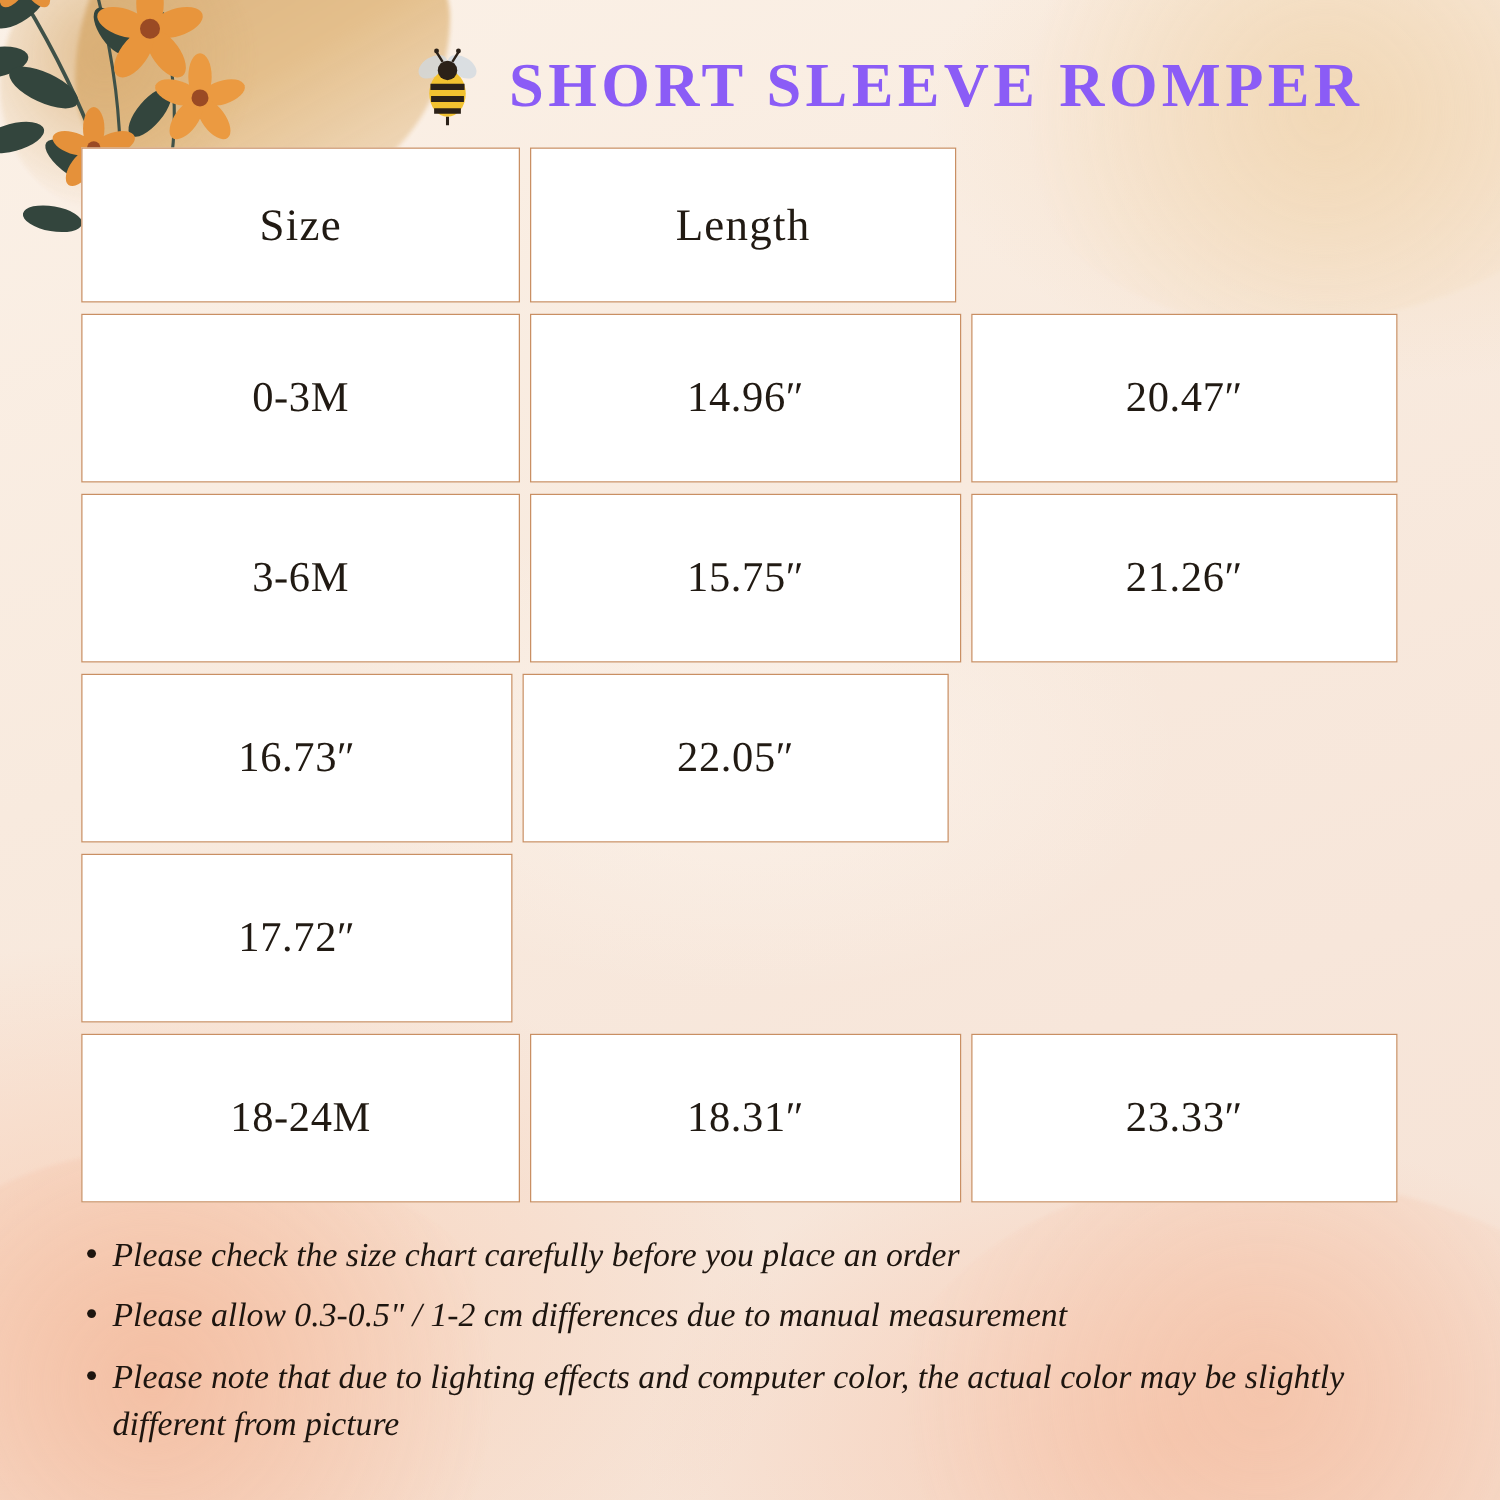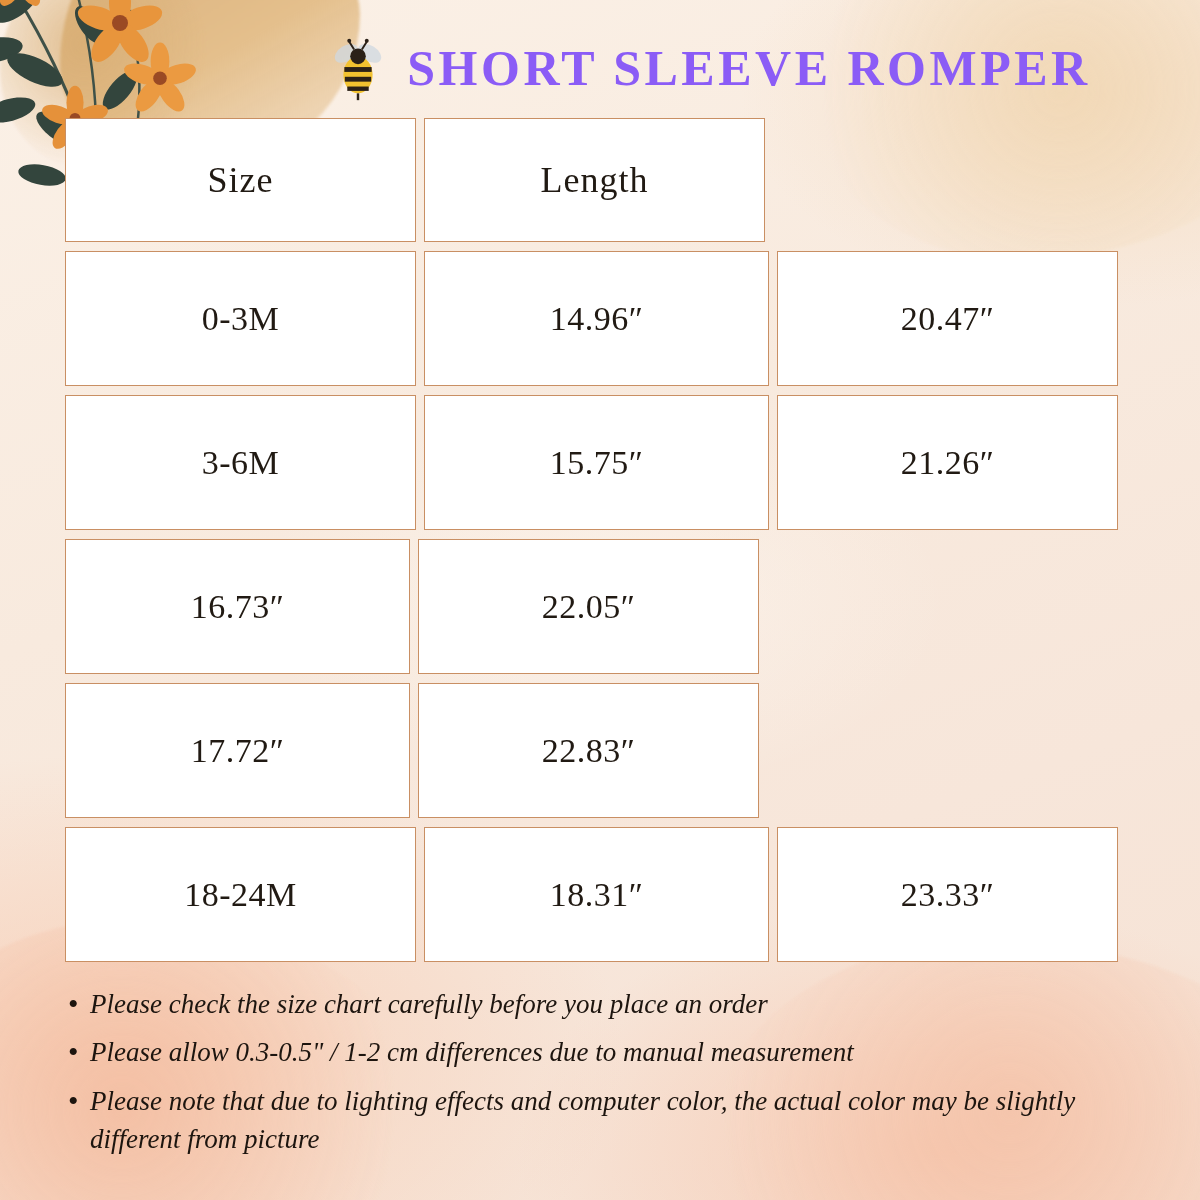--- a/index.html
+++ b/index.html
@@ -265,21 +265,20 @@
     <div class="cell c3">21.26″</div>
   </div>
 
   <div class="row body-row">
     <div class="cell c2">16.73″</div>
     <div class="cell c3">22.05″</div>
   </div>
 
   <div class="row body-row">
     <div class="cell c2">17.72″</div>
-    <div class="cell c3">22.83″</div>
   </div>
 
   <div class="row body-row">
     <div class="cell c1">18-24M</div>
     <div class="cell c2">18.31″</div>
     <div class="cell c3">23.33″</div>
   </div>
 
 </div>
 

